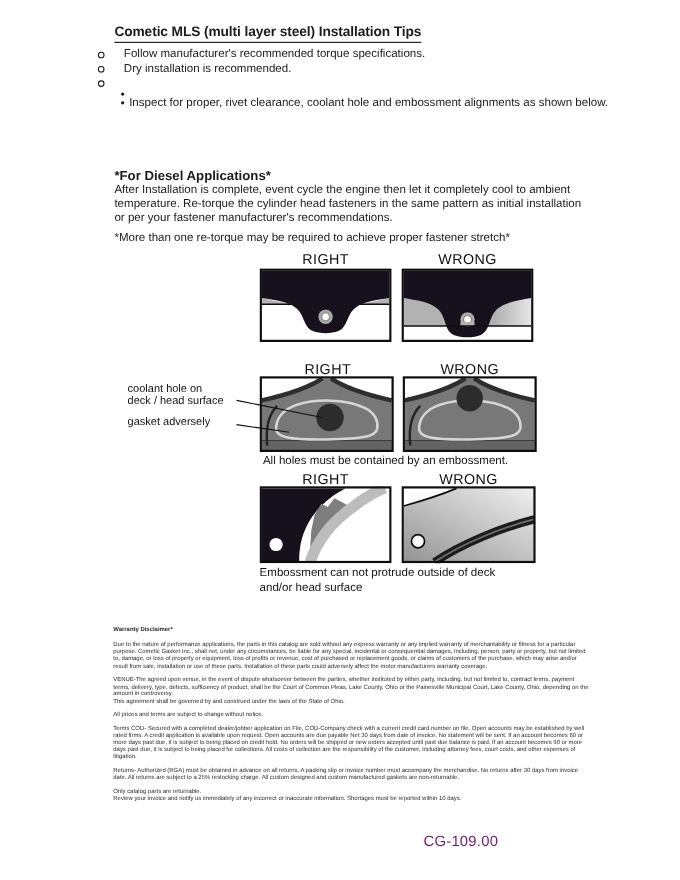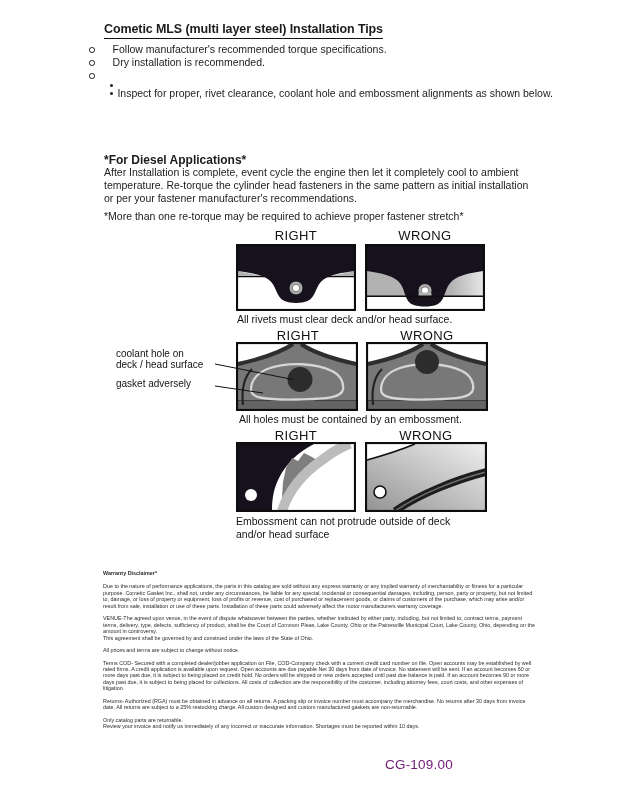--- a/index.html
+++ b/index.html
@@ -92,21 +92,20 @@
     <rect x="1" y="1" width="118" height="65" fill="#ffffff"></rect>
     <rect x="2" y="27" width="116" height="25.3" fill="url(#g1)"></rect>
     <path d="M2,2 H118 V27 C106,29 95,30.5 87.5,36.5 C79,43.5 81,56.5 72,60.5 C65.5,63.3 54.5,63.3 47.5,60.5 C38.5,56.5 41,43.5 32.5,36.5 C25,30.5 14,29 2,27 Z" fill="#17101d"></path>
     <circle cx="60" cy="46.5" r="7" fill="#a9a9a9" stroke="#000" stroke-width="0.8"></circle>
     <circle cx="60" cy="46.5" r="3.6" fill="#ffffff" stroke="#333" stroke-width="0.5"></circle>
     <rect x="53.6" y="48.6" width="12.8" height="3.6" fill="#b2b2b2"></rect>
     <line x1="2" y1="52.3" x2="118" y2="52.3" stroke="#0d0d0d" stroke-width="1.4"></line>
     <rect x="1" y="1" width="118" height="65" fill="none" stroke="#0d0d0d" stroke-width="2.2"></rect>
   </svg>
 
-  <div class="abs dg-caption" style="left:237px;top:313px;">All rivets must clear deck and/or head surface.</div>
 
   <div class="abs dg-label" style="left:237px;top:328px;width:122px;">RIGHT</div>
   <div class="abs dg-label" style="left:366px;top:328px;width:122px;">WRONG</div>
 
   <div class="abs ann" style="left:116px;top:348px;">
     <div>coolant hole on</div>
     <div>deck / head surface</div>
   </div>
   <div class="abs ann" style="left:116px;top:378px;">gasket adversely</div>
 

